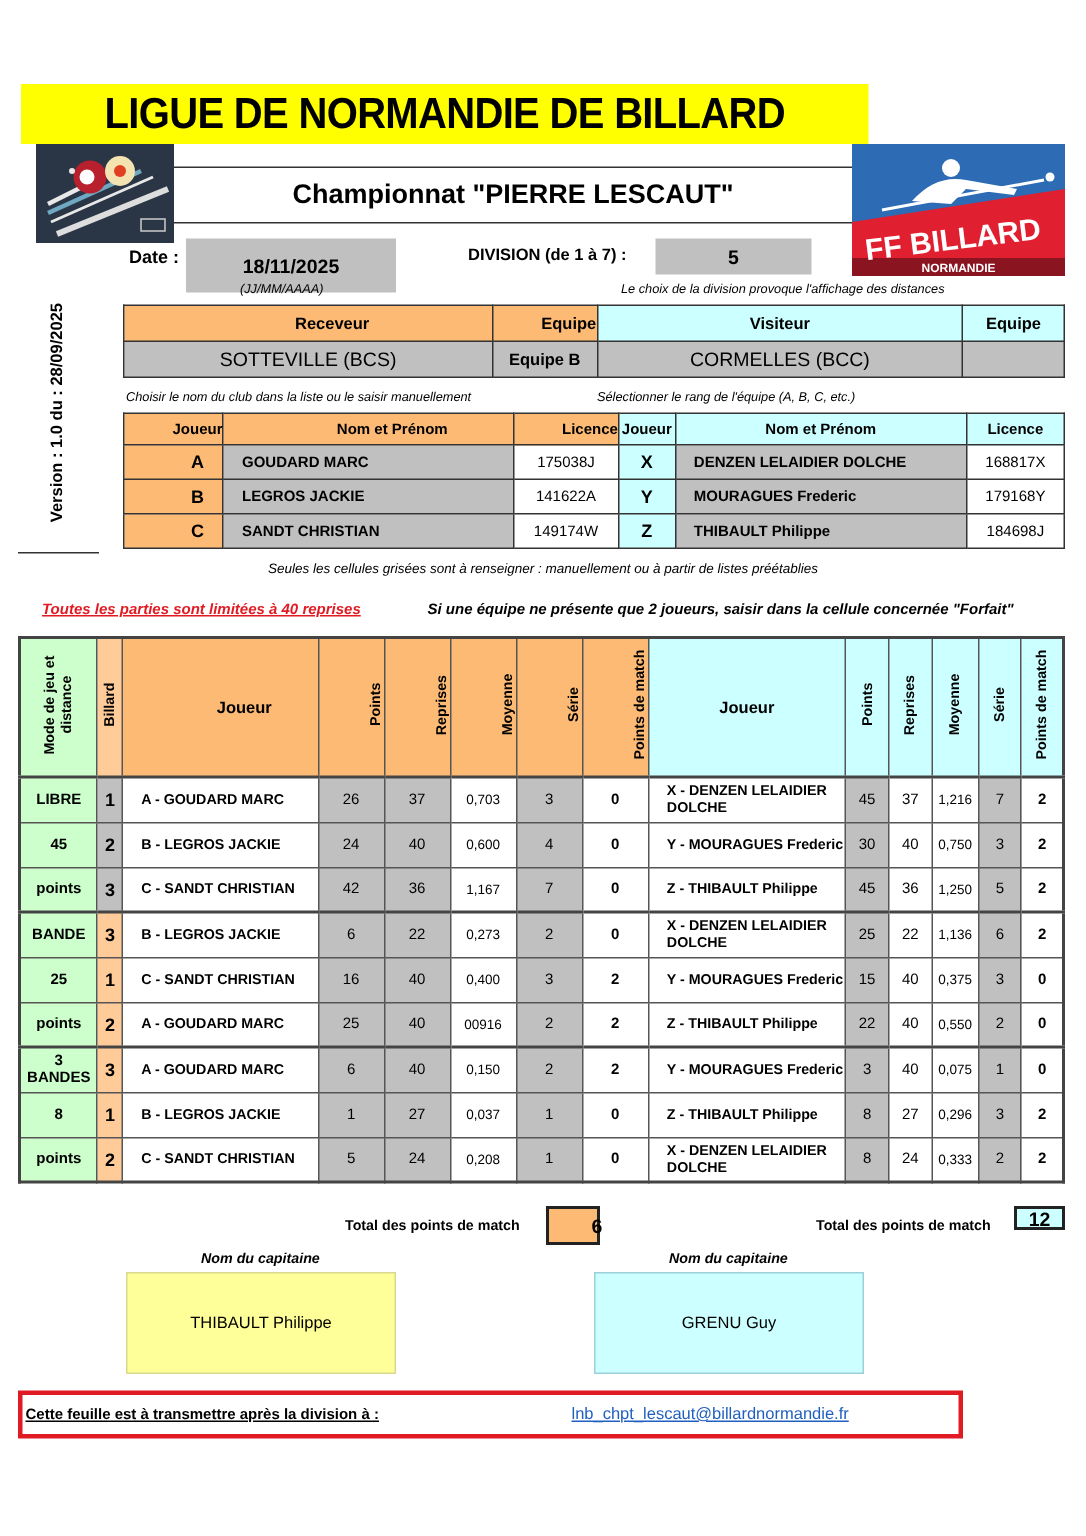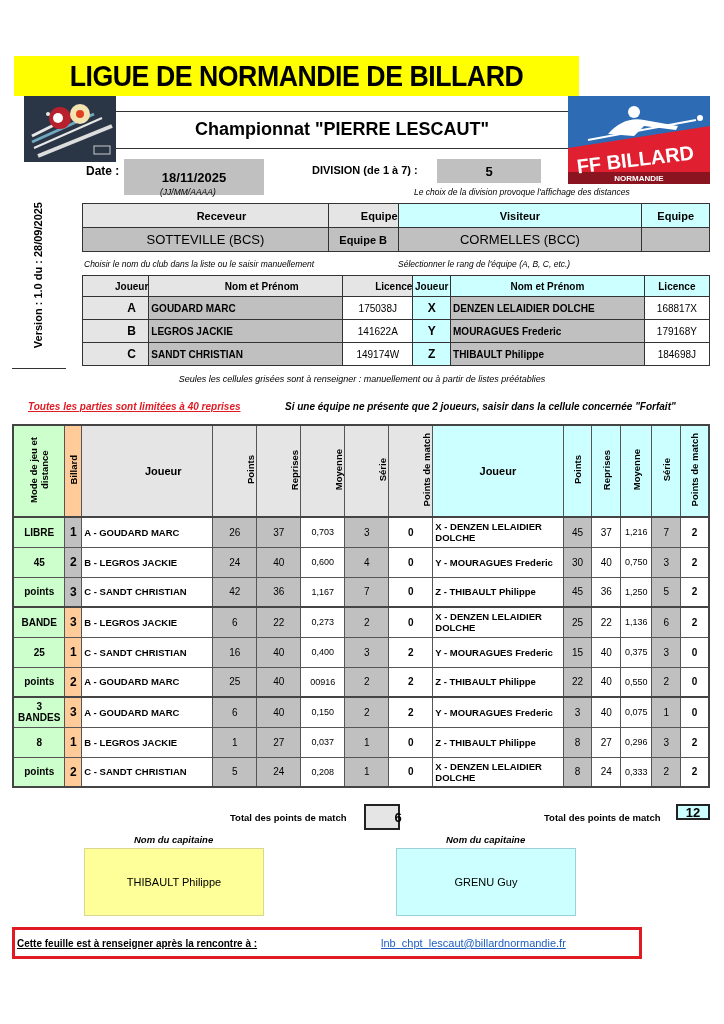--- a/index.html
+++ b/index.html
@@ -10,27 +10,27 @@
             display: flex; align-items: center; justify-content: center; }
   .banner span { font-size: 29px; font-weight: bold; letter-spacing: -0.5px; transform: scaleX(0.92); display: inline-block; }
   .logo-left { left: 24px; top: 96px; width: 92px; height: 66px; background: #2a3545; overflow: hidden; }
   .logo-right { left: 568px; top: 96px; width: 142px; height: 88px; overflow: hidden; }
   .title-line { left: 116px; width: 452px; height: 1px; background: #333; }
   .champ { left: 116px; top: 112px; width: 452px; height: 34px; display: flex; align-items: center; justify-content: center;
            font-size: 18px; font-weight: bold; }
   .lbl { font-size: 12px; font-weight: bold; }
   .gray { background: #c0c0c0; }
   .ital { font-style: italic; font-size: 8.5px; }
-  .yellow { background: #e5e5e5; padding-left: 32px; }
+  .yellow { background: #fdba74; padding-left: 32px; }
   .cyan { background: #ccffff; }
   .green { background: #ccffcc; }
   .orange { background: #ffcc99; }
   table { border-collapse: collapse; }
   .tbl td { border: 1px solid #333; font-size: 10px; font-weight: bold; text-align: center; }
-  .ltxt { text-align: left !important; padding-left: 2px; }
+  .ltxt { text-align: left !important; padding-left: 12px; }
   .main td { border: 1px solid #555; font-size: 10px; text-align: center; height: 30px; }
   .main .hdr td { height: 90px; font-weight: bold; }
   .vert { writing-mode: vertical-rl; transform: rotate(180deg); display: inline-block; font-size: 9.5px; font-weight: bold; }
   .b { font-weight: bold; }
   .pm { font-weight: bold; font-size: 13px; }
   .mode-top { font-weight: bold; font-size: 11px; }
   .mode-mid { font-weight: bold; font-size: 18px; }
   .mode-bot { font-weight: bold; font-size: 11px; }
   .secsep td { border-top: 2px solid #444; }
   .cap-box { display: flex; align-items: center; justify-content: center; font-size: 11px; }
@@ -322,15 +322,15 @@
 <div class="abs yellow b" style="left:364px; top:804px; width:28px; height:26px; border:2px solid #222; display:flex; align-items:center; justify-content:center; font-size:13px;">6</div>
 <div class="abs b" style="left:544px; top:812px; font-size:9.5px;">Total des points de match</div>
 <div class="abs cyan b" style="left:676px; top:804px; width:34px; height:16px; border:2px solid #222; display:flex; align-items:center; justify-content:center; font-size:13px;">12</div>
 
 <div class="abs b" style="left:134px; top:834px; font-size:9.5px; font-style:italic;">Nom du capitaine</div>
 <div class="abs cap-box" style="left:84px; top:848px; width:180px; height:68px; background:#ffff99; border:1px solid #d8d890;">THIBAULT Philippe</div>
 <div class="abs b" style="left:446px; top:834px; font-size:9.5px; font-style:italic;">Nom du capitaine</div>
 <div class="abs cap-box" style="left:396px; top:848px; width:180px; height:68px; background:#ccffff; border:1px solid #9cd0d8;">GRENU Guy</div>
 
 <div class="abs send-box">
-  <span style="margin-left:2px; font-size:10px; font-weight:bold; text-decoration:underline; width:364px;">Cette feuille est à renseigner après la rencontre à :</span>
+  <span style="margin-left:2px; font-size:10px; font-weight:bold; text-decoration:underline; width:364px;">Cette feuille est à transmettre après la division à :</span>
   <span style="font-size:11px; color:#1f5fbf; text-decoration:underline;">lnb_chpt_lescaut@billardnormandie.fr</span>
 </div>
 
 </body></html>

